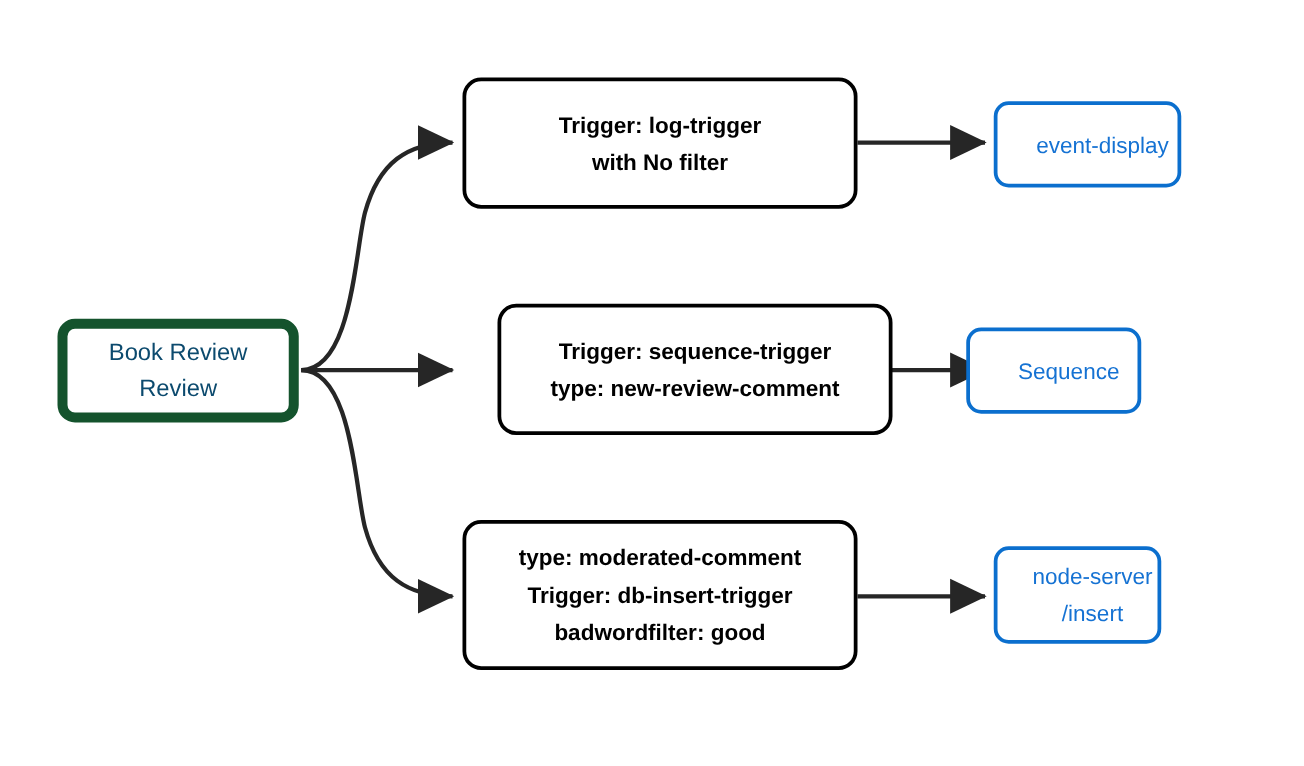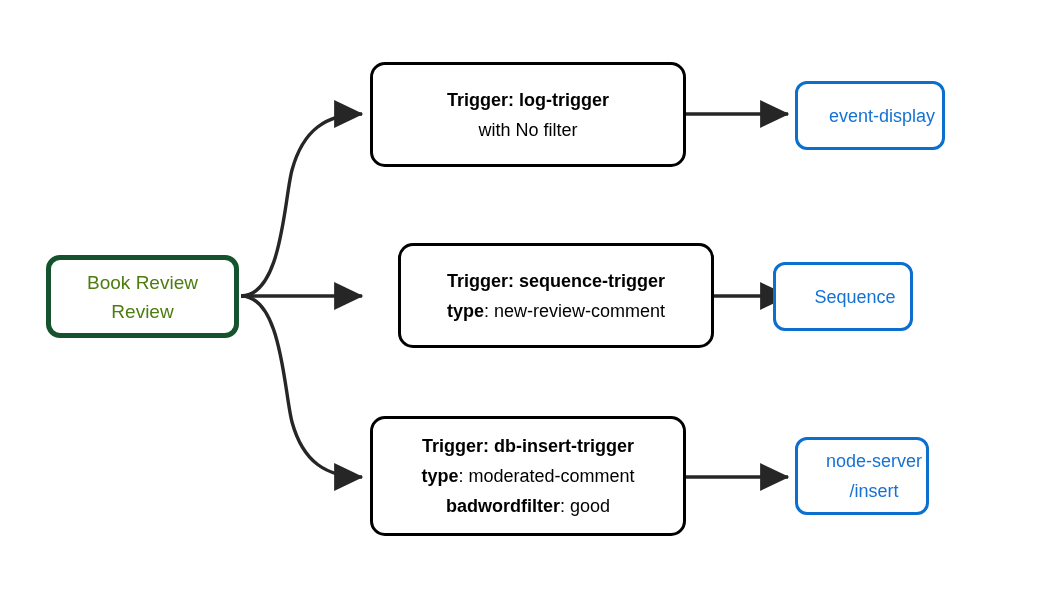--- a/index.html
+++ b/index.html
@@ -29,23 +29,23 @@
     box-sizing: border-box;
     display: flex;
     flex-direction: column;
     align-items: center;
     justify-content: center;
     text-align: center;
     background: #ffffff;
     z-index: 2;
   }
   .node-broker {
-    border: 5px solid #14532d;
+    border: 8px solid #14532d;
     border-radius: 14px;
-    color: #4d7c0f;
+    color: #0c4a6e;
     font-size: 19px;
     line-height: 29px;
   }
   .node-trigger {
     border: 3px solid #000000;
     border-radius: 15px;
     color: #000000;
     font-size: 18px;
     line-height: 30px;
   }
@@ -54,21 +54,21 @@
     border-radius: 12px;
     color: #1572D3;
     font-size: 18px;
     line-height: 30px;
     padding-left: 24px;
   }
   .line {
     white-space: nowrap;
   }
   .b { font-weight: bold; }
-  .r { font-weight: normal; }
+  .r { font-weight: bold; }
 </style>
 </head>
 <body>
 
 <div id="canvas">
 
   <svg id="edges" viewBox="0 0 1043 613" xmlns="http://www.w3.org/2000/svg">
     <defs>
       <marker id="arrow" markerWidth="9" markerHeight="9" refX="8.2" refY="4.5" orient="auto" markerUnits="strokeWidth">
         <path d="M0,0.4 L8.6,4.5 L0,8.6 Z" fill="#262626"></path>
@@ -97,22 +97,22 @@
     <span class="line b">Trigger: log-trigger</span>
     <span class="line"><span class="b"></span><span class="r">with No filter</span></span>
   </div>
 
   <div class="node node-trigger" style="left:370px; top:243px; width:316px; height:105px;margin-left:28px;">
     <span class="line b">Trigger: sequence-trigger</span>
     <span class="line"><span class="b">type</span><span class="r">: new-review-comment</span></span>
   </div>
 
   <div class="node node-trigger" style="left:370px; top:416px; width:316px; height:120px;">
+    <span class="line"><span class="b">type</span><span class="r">: moderated-comment</span></span>
     <span class="line b">Trigger: db-insert-trigger</span>
-    <span class="line"><span class="b">type</span><span class="r">: moderated-comment</span></span>
     <span class="line"><span class="b">badwordfilter</span><span class="r">: good</span></span>
   </div>
 
   <div class="node node-service" style="left:795px; top:81px; width:150px; height:69px;">
     <span class="line">event-display</span>
   </div>
 
   <div class="node node-service" style="left:773px; top:262px; width:140px; height:69px;">
     <span class="line">Sequence</span>
   </div>

